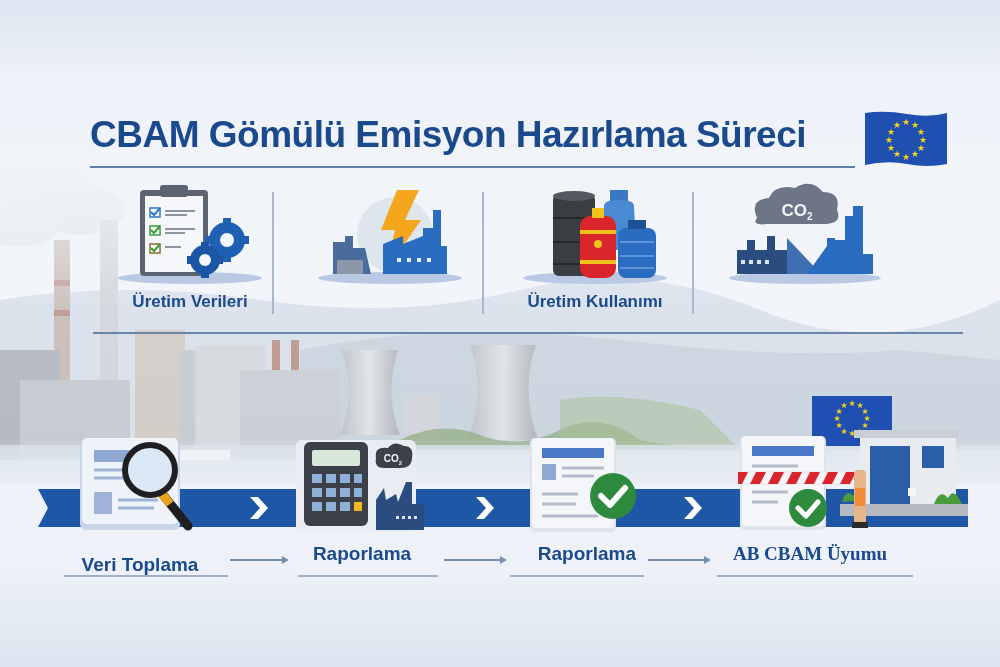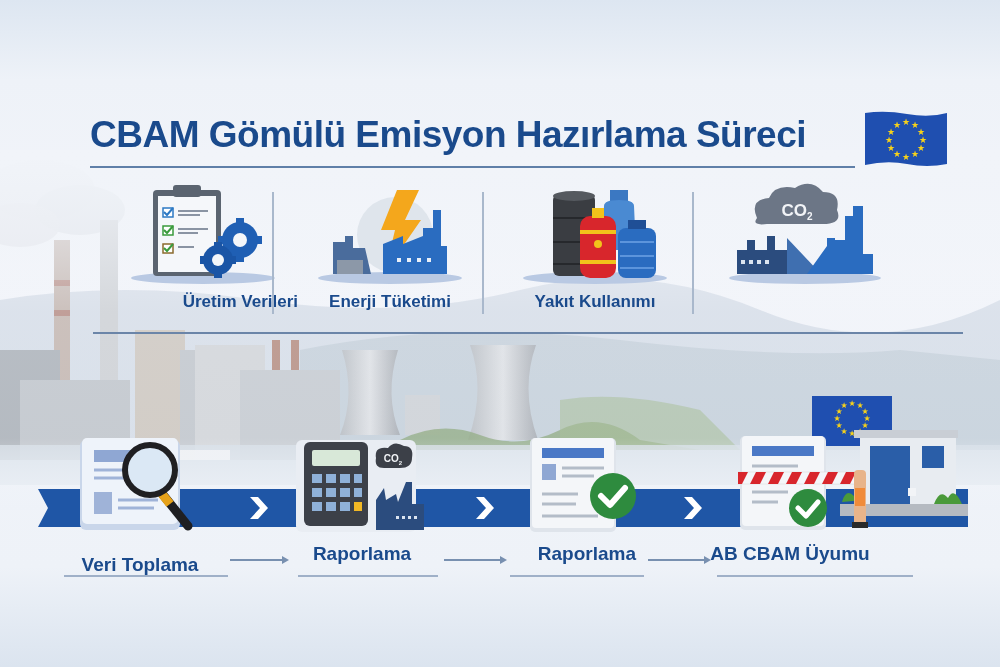--- a/index.html
+++ b/index.html
@@ -107,21 +107,21 @@
         <text x="28" y="41">★</text>
       <text x="26" y="33">★</text>
         <text x="28" y="25">★</text>
         <text x="34" y="18">★</text>
     </g>
   </svg>
 </div>
 
 <div class="cat-row">
 
-  <div class="cat" style="left:13px;text-align:right;">
+  <div class="cat" style="left:0;">
     <svg width="150" height="110" viewBox="0 0 150 110">
       <ellipse cx="75" cy="98" rx="72" ry="6" fill="#b9c9e3"></ellipse>
       <rect x="25" y="10" width="68" height="86" rx="4" fill="#5b6470"></rect>
       <rect x="30" y="16" width="58" height="76" fill="#f5f7fa"></rect>
       <rect x="45" y="5" width="28" height="12" rx="3" fill="#5b6470"></rect>
       <rect x="35" y="28" width="10" height="9" fill="#fff" stroke="#2d79c4" stroke-width="1.5"></rect>
       <rect x="35" y="46" width="10" height="9" fill="#fff" stroke="#3a9b3c" stroke-width="1.5"></rect>
       <rect x="35" y="64" width="10" height="9" fill="#fff" stroke="#8a6b2e" stroke-width="1.5"></rect>
       <path d="M36 32 l3 3 l6 -7" stroke="#2d79c4" stroke-width="2" fill="none"></path>
       <path d="M36 50 l3 3 l6 -7" stroke="#3a9b3c" stroke-width="2" fill="none"></path>
@@ -162,21 +162,20 @@
       <rect x="22" y="80" width="26" height="14" fill="#8c98a8"></rect>
       <path d="M82 10 L104 10 L90 40 L106 40 L70 92 L80 50 L66 50Z" fill="#f4a71c"></path>
       <path d="M68 94 L68 64 L88 56 L88 64 L108 56 L108 48 L118 48 L118 30 L126 30 L126 66 L132 66 L132 94Z" fill="#2a6cc0"></path>
       <g fill="#e8eef7">
           <rect x="82" y="78" width="4" height="4"></rect>
           <rect x="92" y="78" width="4" height="4"></rect>
           <rect x="102" y="78" width="4" height="4"></rect>
           <rect x="112" y="78" width="4" height="4"></rect>
         </g>
     </svg>
-    <div class="cat-label">Enerji Tüketimi</div>
   </div>
   <div class="cat-sep" style="left:387px;"></div>
 
   <div class="cat" style="left:405px;">
     <svg width="150" height="110" viewBox="0 0 150 110">
       <ellipse cx="75" cy="98" rx="72" ry="6" fill="#b9c9e3"></ellipse>
       <rect x="33" y="14" width="42" height="82" rx="6" fill="#3a3d42"></rect>
       <ellipse cx="54" cy="16" rx="21" ry="5" fill="#55595f"></ellipse>
       <g stroke="#26282c" stroke-width="2">
           <line x1="33" y1="38" x2="75" y2="38"></line>
@@ -191,21 +190,21 @@
       <rect x="60" y="80" width="36" height="4" fill="#f2c21b"></rect>
       <circle cx="78" cy="64" r="4" fill="#f2c21b"></circle>
       <rect x="98" y="48" width="38" height="50" rx="8" fill="#2a6cc0"></rect>
       <rect x="108" y="40" width="18" height="9" fill="#1f4f96"></rect>
       <g stroke="#5c95dc" stroke-width="2">
           <line x1="100" y1="62" x2="134" y2="62"></line>
           <line x1="100" y1="76" x2="134" y2="76"></line>
           <line x1="100" y1="88" x2="134" y2="88"></line>
         </g>
     </svg>
-    <div class="cat-label">Yakıt Kullanımı</div>
+    <div class="cat-label">Üretim Kullanımı</div>
   </div>
   <div class="cat-sep" style="left:597px;"></div>
 
   <div class="cat" style="left:612px;">
     <svg width="160" height="110" viewBox="0 0 160 110">
       <ellipse cx="78" cy="98" rx="76" ry="6" fill="#b9c9e3"></ellipse>
       <path d="M30 38 Q22 20 42 18 Q48 4 68 8 Q84 -2 96 12 Q114 12 110 30 Q116 44 96 44 L40 44 Q24 46 30 38Z" fill="#6c7686"></path>
       <text x="70" y="36" font-size="17" font-weight="700" fill="#f2f4f7" text-anchor="middle" font-family="Liberation Sans, sans-serif"><tspan>CO</tspan><tspan font-size="10" dy="4">2</tspan></text>
       <path d="M10 94 L10 70 L20 70 L20 60 L28 60 L28 70 L40 70 L40 56 L48 56 L48 70 L60 70 L60 94Z" fill="#2b4c7e"></path>
       <g fill="#dbe4f0">
@@ -364,14 +363,14 @@
   </svg>
 
 <div class="step-label" style="left:516px; width:120px;text-align:right;">Raporlama</div>
 <div class="step-ul" style="left:510px; width:134px;"></div>
 
 <svg class="step-arrow" style="left:646px; width:66px;" viewBox="0 0 66 10">
     <line x1="2" y1="5" x2="60" y2="5" stroke="#7890b0" stroke-width="2"></line>
     <path d="M58 1 L65 5 L58 9Z" fill="#7890b0"></path>
   </svg>
 
-<div class="step-label" style="left:692px; width:196px;">AB CBAM Üyumu</div>
+<div class="step-label" style="left:712px; width:196px;font-family:Liberation Serif, serif;">AB CBAM Üyumu</div>
 <div class="step-ul" style="left:717px; width:196px;"></div>
 
 </body></html>

